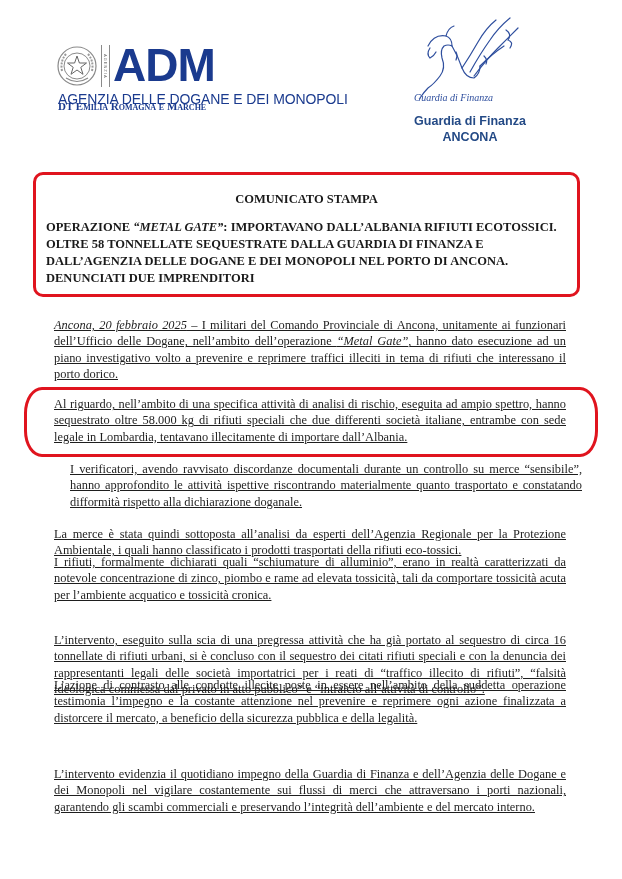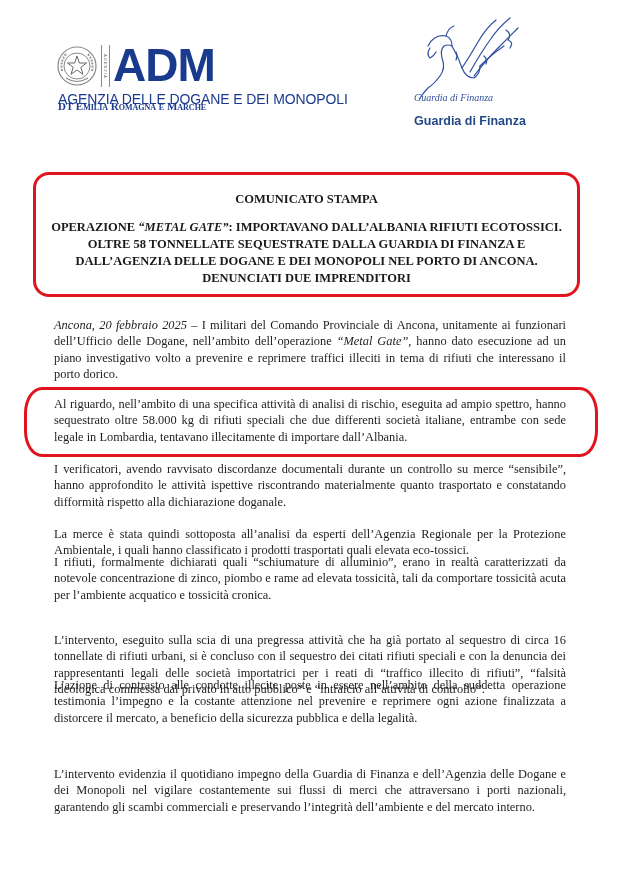--- a/index.html
+++ b/index.html
@@ -23,29 +23,29 @@
   
   .gdf-eagle { position: absolute; left: 400px; top: 16px; width: 130px; height: 95px; }
   .gdf-script { position: absolute; left: 414px; top: 92px; font-family: "Liberation Serif", serif;
                 font-style: italic; font-size: 10px; color: #2f4f9e; white-space: nowrap; }
   .gdf-text { position: absolute; left: 372px; top: 114px; width: 196px; text-align: center;
               font-family: "Liberation Sans", sans-serif; font-weight: bold; font-size: 12.5px;
               color: #244a86; line-height: 15.5px; }
 
   
   .titlebox { position: absolute; left: 33px; top: 172px; width: 547px; height: 125px;
-              border: 3px solid #e0141e; border-radius: 16px; box-sizing: border-box; }
+              border: 3px solid #e0141e; border-radius: 10px; box-sizing: border-box; }
   .tb-kicker { position: absolute; left: 0; right: 0; top: 17px; text-align: center;
                font-weight: bold; font-size: 12.5px; color: #1a1a1a; }
-  .tb-headline { position: absolute; left: 10px; right: 10px; top: 44px; text-align: center;
+  .tb-headline { position: absolute; left: 10px; right: 10px; top: 44px; text-align: left;
                  font-weight: bold; font-size: 12.5px; line-height: 17px; color: #1a1a1a; }
 
   
   .para { position: absolute; left: 54px; width: 512px; font-size: 12.4px; line-height: 16.4px;
-          text-align: justify; color: #1e1e1e; }
+          text-align: justify; color: #1e1e1e; text-decoration: underline; }
   .para i { font-style: italic; }
   .hl-box { position: absolute; left: 24px; top: 387px; width: 574px; height: 70px;
             border: 3px solid #e0141e; border-radius: 18px / 26px; box-sizing: border-box; }
 </style>
 </head>
 <body>
 
 <div class="adm">
   <svg class="adm-emblem" viewBox="0 0 42 42">
     <circle cx="21" cy="21" r="19" fill="none" stroke="#8a8a8a" stroke-width="1.2"></circle>
@@ -71,30 +71,31 @@
     <path d="M74 60 Q86 44 98 32 Q108 22 118 12"></path>
     <path d="M80 50 Q92 38 104 30"></path>
     <path d="M106 14 Q112 18 108 24 Q114 26 110 32"></path>
     <path d="M84 40 Q88 44 86 48"></path>
     <path d="M56 36 Q58 40 56 44"></path>
   </g>
 </svg>
 <div class="gdf-script">Guardia di Finanza</div>
 <div class="gdf-text">
   <div>Guardia di Finanza</div>
+  <div>ANCONA</div>
 </div>
 
 <div class="titlebox">
   <div class="tb-kicker">COMUNICATO STAMPA</div>
   <div class="tb-headline"><span>OPERAZIONE </span><i>“METAL GATE”</i><span>: IMPORTAVANO DALL’ALBANIA RIFIUTI ECOTOSSICI. OLTRE 58 TONNELLATE SEQUESTRATE DALLA GUARDIA DI FINANZA E DALL’AGENZIA DELLE DOGANE E DEI MONOPOLI NEL PORTO DI ANCONA. DENUNCIATI DUE IMPRENDITORI</span></div>
 </div>
 
 <div class="para" style="top:317px;"><i>Ancona, 20 febbraio 2025</i><span> – I militari del Comando Provinciale di Ancona, unitamente ai funzionari dell’Ufficio delle Dogane, nell’ambito dell’operazione </span><i>“Metal Gate”</i><span>, hanno dato esecuzione ad un piano investigativo volto a prevenire e reprimere traffici illeciti in tema di rifiuti che interessano il porto dorico.</span></div>
 
 <div class="hl-box"></div>
 <div class="para" style="top:396px;">Al riguardo, nell’ambito di una specifica attività di analisi di rischio, eseguita ad ampio spettro, hanno sequestrato oltre 58.000 kg di rifiuti speciali che due differenti società italiane, entrambe con sede legale in Lombardia, tentavano illecitamente di importare dall’Albania.</div>
 
-<div class="para" style="top:461px;">I verificatori, avendo ravvisato discordanze documentali durante un controllo su merce “sensibile”, hanno approfondito le attività ispettive riscontrando materialmente quanto trasportato e constatando difformità rispetto alla dichiarazione doganale.</div>
-<div class="para" style="top:526px;">La merce è stata quindi sottoposta all’analisi da esperti dell’Agenzia Regionale per la Protezione Ambientale, i quali hanno classificato i prodotti trasportati quali elevata eco-tossici.</div>
+<div class="para" style="top:461px;margin-left:16px;">I verificatori, avendo ravvisato discordanze documentali durante un controllo su merce “sensibile”, hanno approfondito le attività ispettive riscontrando materialmente quanto trasportato e constatando difformità rispetto alla dichiarazione doganale.</div>
+<div class="para" style="top:526px;">La merce è stata quindi sottoposta all’analisi da esperti dell’Agenzia Regionale per la Protezione Ambientale, i quali hanno classificato i prodotti trasportati della rifiuti eco-tossici.</div>
 <div class="para" style="top:554px;">I rifiuti, formalmente dichiarati quali “schiumature di alluminio”, erano in realtà caratterizzati da notevole concentrazione di zinco, piombo e rame ad elevata tossicità, tali da comportare tossicità acuta per l’ambiente acquatico e tossicità cronica.</div>
 <div class="para" style="top:632px;">L’intervento, eseguito sulla scia di una pregressa attività che ha già portato al sequestro di circa 16 tonnellate di rifiuti urbani, si è concluso con il sequestro dei citati rifiuti speciali e con la denuncia dei rappresentanti legali delle società importatrici per i reati di “traffico illecito di rifiuti”, “falsità ideologica commessa dal privato in atto pubblico” e “intralcio all’attività di controllo”.</div>
 <div class="para" style="top:677px;">L’azione di contrasto alle condotte illecite poste in essere nell’ambito della suddetta operazione testimonia l’impegno e la costante attenzione nel prevenire e reprimere ogni azione finalizzata a distorcere il mercato, a beneficio della sicurezza pubblica e della legalità.</div>
 <div class="para" style="top:766px;">L’intervento evidenzia il quotidiano impegno della Guardia di Finanza e dell’Agenzia delle Dogane e dei Monopoli nel vigilare costantemente sui flussi di merci che attraversano i porti nazionali, garantendo gli scambi commerciali e preservando l’integrità dell’ambiente e del mercato interno.</div>
 
 </body></html>

